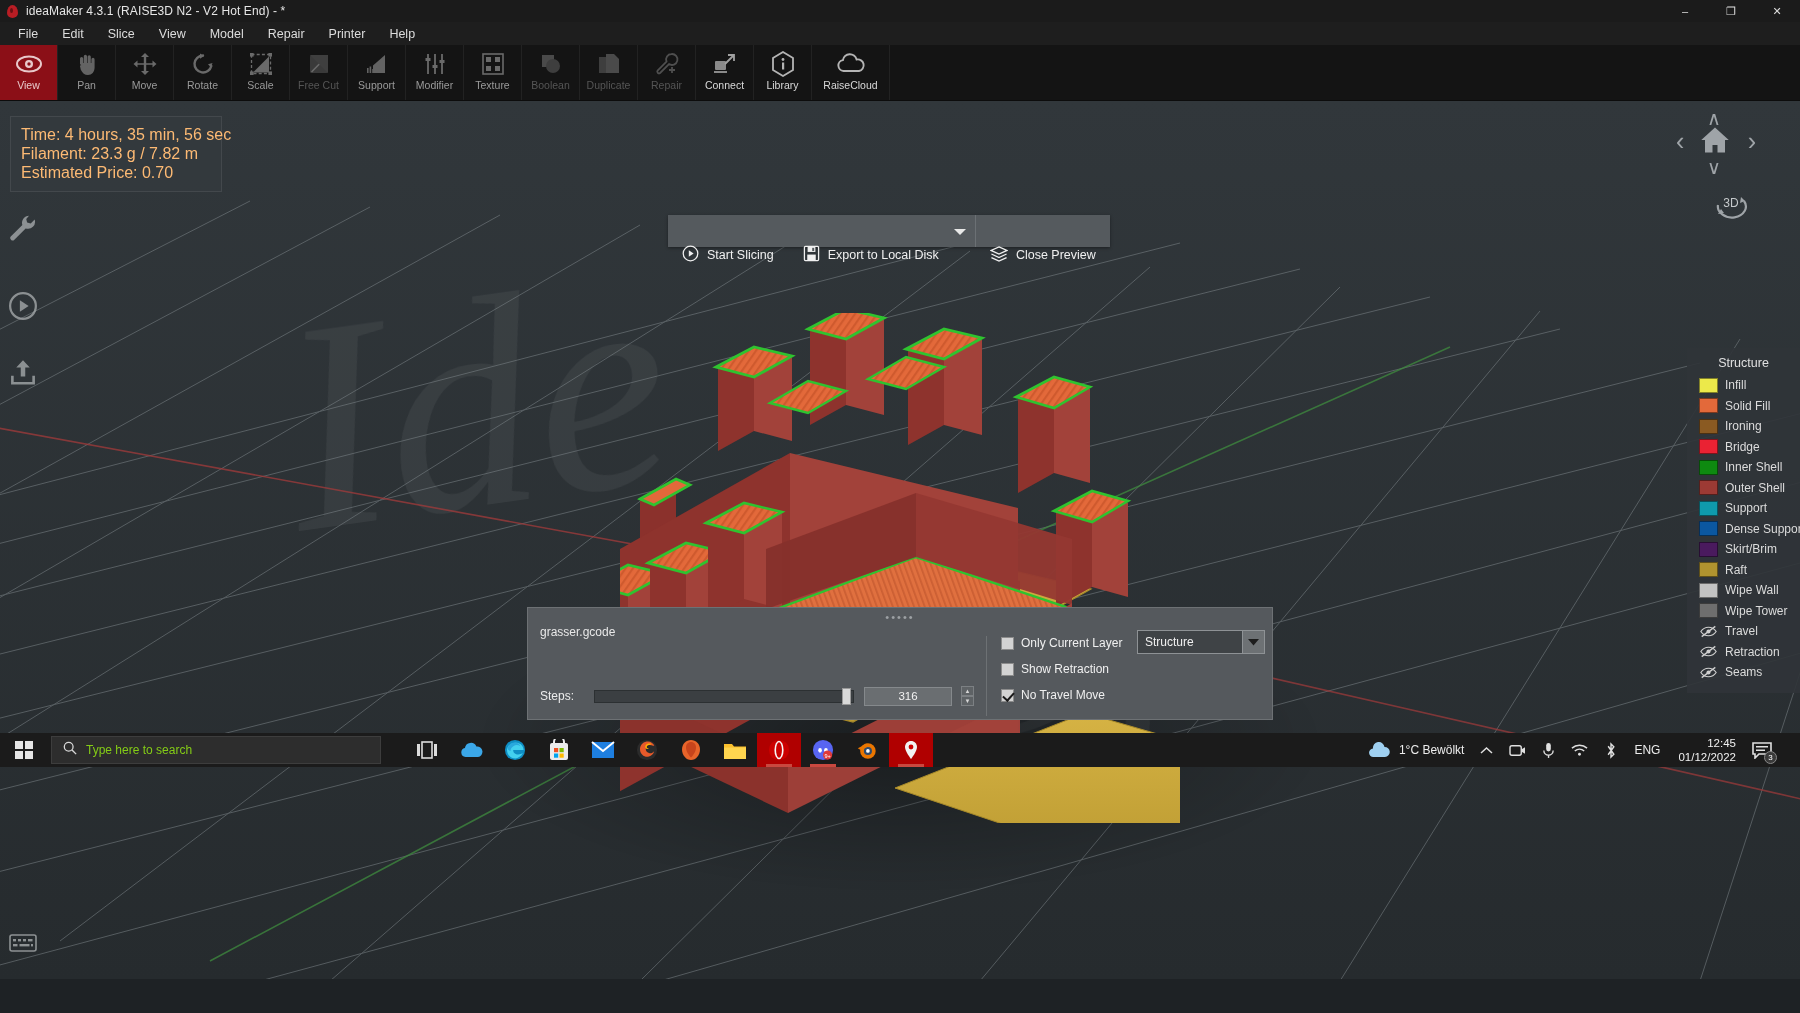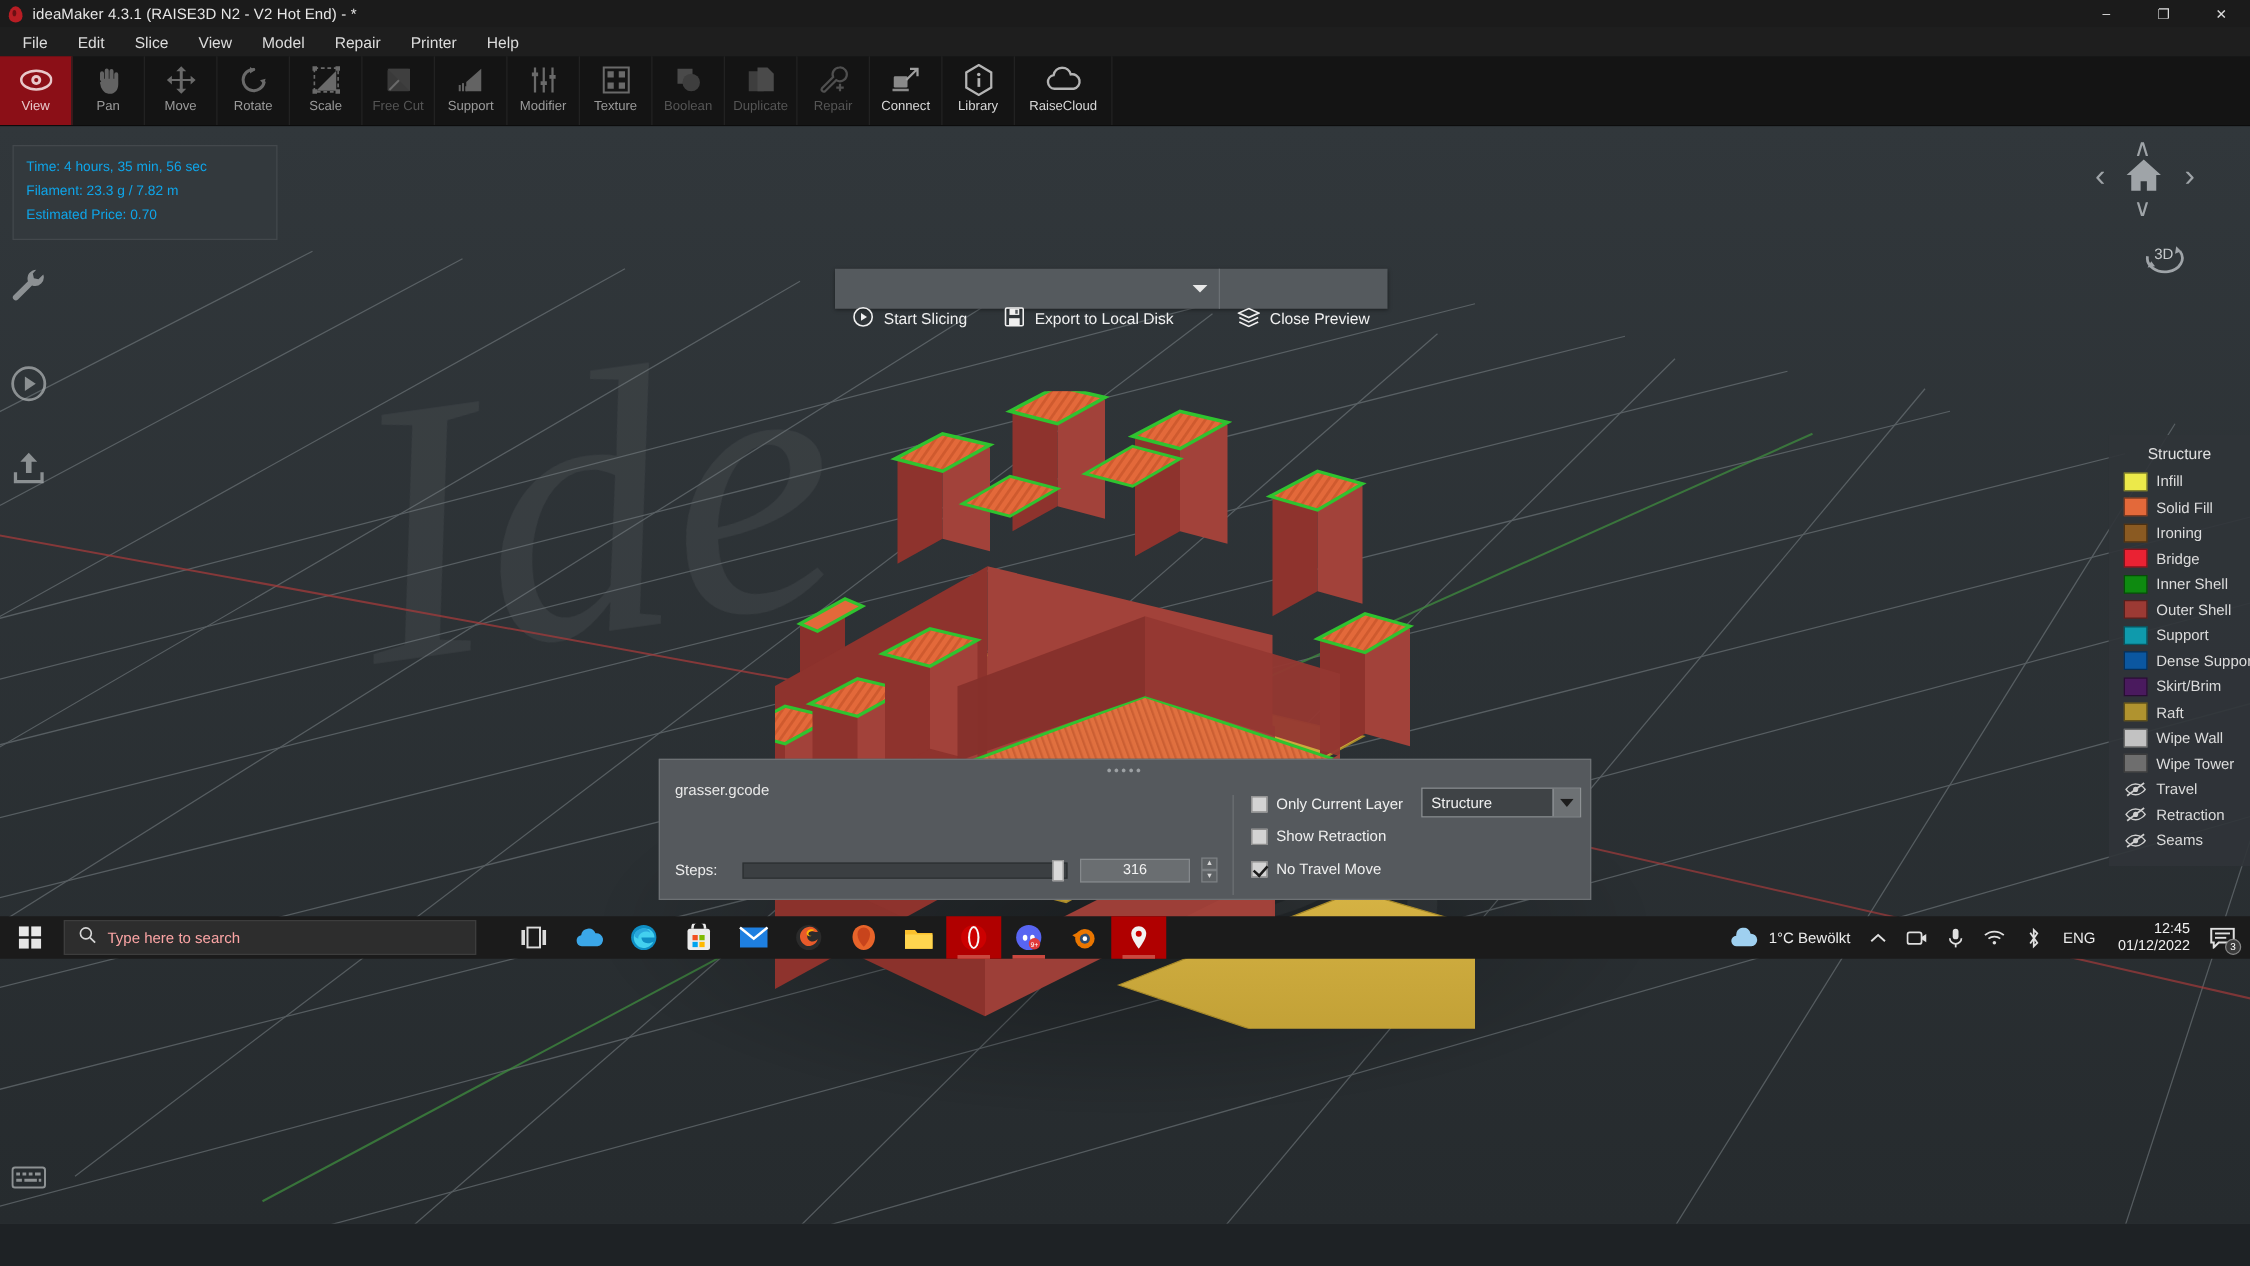--- a/index.html
+++ b/index.html
@@ -78,21 +78,21 @@
     background: #2b3034; overflow: hidden;
   }
   .grid-svg { position: absolute; top: 0; left: 0; }
 
   
   .infobox {
     position: absolute; left: 10px; top: 15px; width: 212px;
     background: rgba(52,57,61,.93); border: 1px solid #43484c;
     padding: 8px 10px 9px 10px;
   }
-  .infobox div { font-size: 11px; color: #0ea5e9; line-height: 19px; white-space: nowrap; }
+  .infobox div { font-size: 16px; color: #fdba74; line-height: 19px; white-space: nowrap; }
 
   
   .rail { position: absolute; left: 8px; top: 112px; width: 30px; }
   .rail .rico { margin-bottom: 44px; opacity: .72; }
 
   .kbd-icon { position: absolute; left: 9px; bottom: 22px; opacity: .75; }
 
   
   .actionbar {
     position: absolute; left: 668px; top: 114px; height: 32px;
@@ -189,32 +189,32 @@
   
   .taskbar {
     position: absolute; left: 0; bottom: 0; width: 1800px; height: 34px;
     background: #1b1b1b; display: flex; align-items: center;
   }
   .startbtn { width: 48px; height: 34px; display: flex; align-items: center; justify-content: center; }
   .searchbox {
     width: 330px; height: 28px; background: #2d2d2d; border: 1px solid #3d3d3d;
     display: flex; align-items: center; gap: 9px; padding-left: 11px; margin-left: 3px;
   }
-  .searchbox .ph { font-size: 12px; color: #fca5a5; }
+  .searchbox .ph { font-size: 12px; color: #84cc16; }
   .tbicons { display: flex; align-items: center; margin-left: 24px; gap: 0; }
   .tbi {
     width: 44px; height: 34px; display: flex; align-items: center; justify-content: center;
     position: relative;
   }
   .tbi.hl { background: #b00000; }
   .tbi .underline {
     position: absolute; bottom: 0; left: 9px; width: 26px; height: 3px; background: #c9483f;
   }
   .tray {
-    position: absolute; right: 0; height: 34px; display: flex; align-items: center; gap: 0;
+    position: absolute; right: 16px; height: 34px; display: flex; align-items: center; gap: 0;
   }
   .tray .ti { padding: 0 8px; display: flex; align-items: center; height: 34px; }
   .tray .wtxt { font-size: 12px; color: #ececec; white-space: nowrap; }
   .clock {
     display: flex; flex-direction: column; align-items: flex-end; justify-content: center;
     height: 34px; padding: 0 10px; line-height: 14px;
   }
   .clock span { font-size: 11.5px; color: #f0f0f0; }
   .notif { padding: 0 12px 0 6px; position: relative; display:flex; align-items:center; height:34px;}
   .badge {

